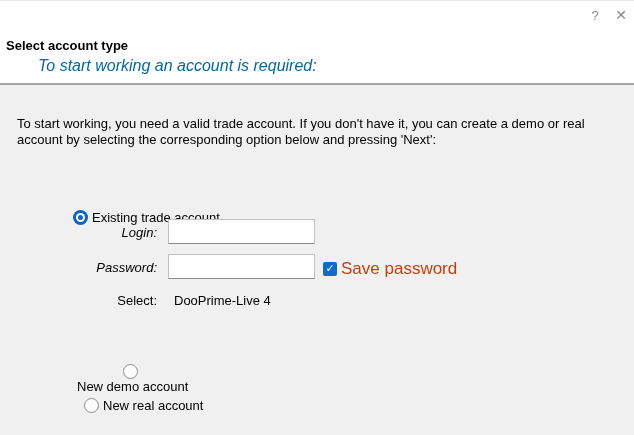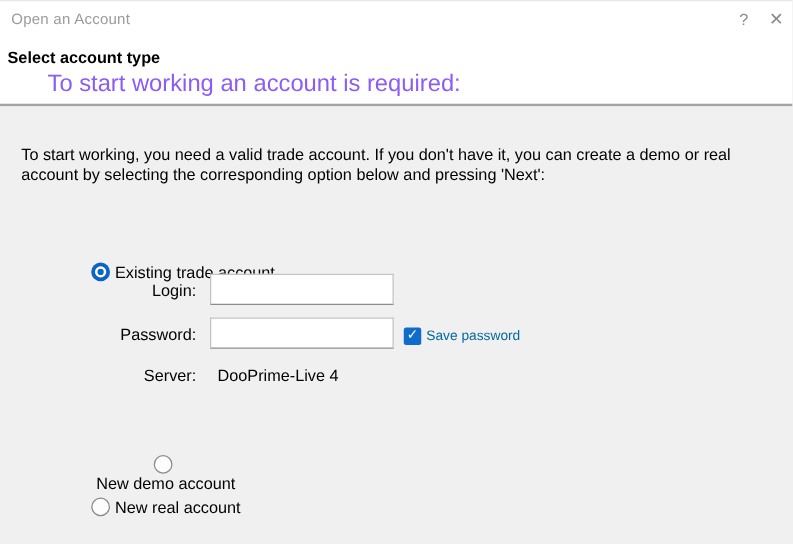--- a/index.html
+++ b/index.html
@@ -33,21 +33,21 @@
   .header {
     position:absolute; left:0; top:28px; width:634px; height:55px;
     background:#ffffff;
   }
   .h-title {
     position:absolute; left:6px; top:10px;
     font-size:13px; font-weight:700; color:#000;
   }
   .h-sub {
     position:absolute; left:38px; top:29px;
-    font-size:19px; color:#8b5cf6;
+    font-size:16px; color:#0369a1;font-style:italic;
   }
   .divider {
     position:absolute; left:0; top:83px; width:634px; height:2px;
     background:#a4a4a4;
   }
 
   
   .bodyarea { position:absolute; left:0; top:85px; width:634px; height:386px; background:#f0f0f0; }
   .desc {
     position:absolute; left:17px; top:31px; width:582px;
@@ -86,32 +86,31 @@
     font-size:13px; padding:0 5px; color:#000; outline:none;
   }
   .checkbox-row {
     position:absolute; left:323px; display:flex; align-items:center; height:15px; cursor:default;
   }
   .checkbox {
     width:14px; height:14px; border-radius:2px; background:#0f6cca;
     display:flex; align-items:center; justify-content:center; flex:0 0 14px;
   }
   .checkbox .check-glyph { color:#ffffff; font-size:11px; line-height:1; }
-  .checkbox-label { margin-left:4px; font-size:11px; color:#0369a1; white-space:nowrap; }
+  .checkbox-label { margin-left:4px; font-size:17px; color:#c2410c; white-space:nowrap; }
   .server-value {
     position:absolute; left:174px; font-size:13px; color:#000; white-space:nowrap;
   }
 </style>
 </head>
 <body>
 
 <div class="window">
 
   <div class="titlebar">
-    <span class="title">Open an Account</span>
     <div class="tb-btn tb-help">
       <span>?</span>
     </div>
     <div class="tb-btn tb-close">
       <span>✕</span>
     </div>
   </div>
 
   <div class="header">
     <div class="h-title">Select account type</div>
@@ -121,39 +120,39 @@
 
   <div class="bodyarea">
 
     <p class="desc">To start working, you need a valid trade account. If you don't have it, you can create a demo or real account by selecting the corresponding option below and pressing 'Next':</p>
 
     <div class="radio-row" style="left:73px; top:100px;">
       <span class="radio checked"></span>
       <span class="radio-label">Existing trade account</span>
     </div>
 
-    <div class="field-label" style="top:140px;">Login:</div>
+    <div class="field-label" style="top:140px;font-style:italic;">Login:</div>
     <input class="text-input" style="top: 134px;" type="text" value="">
 
-    <div class="field-label" style="top:175px;">Password:</div>
+    <div class="field-label" style="top:175px;font-style:italic;">Password:</div>
     <input class="text-input" style="top: 169px;" type="password" value="">
     <div class="checkbox-row" style="top:176px;">
       <span class="checkbox">
         <span class="check-glyph">✓</span>
       </span>
       <span class="checkbox-label">Save password</span>
     </div>
 
-    <div class="field-label" style="top:208px;">Server:</div>
+    <div class="field-label" style="top:208px;">Select:</div>
     <div class="server-value" style="top:208px;">DooPrime-Live 4</div>
 
     <div class="radio-row" style="left:73px; top:255px;flex-direction:column;">
       <span class="radio unchecked"></span>
       <span class="radio-label">New demo account</span>
     </div>
 
-    <div class="radio-row" style="left:73px; top:288px;">
+    <div class="radio-row" style="left:84px; top:288px;">
       <span class="radio unchecked"></span>
       <span class="radio-label">New real account</span>
     </div>
 
   </div>
 </div>
 
 </body></html>

